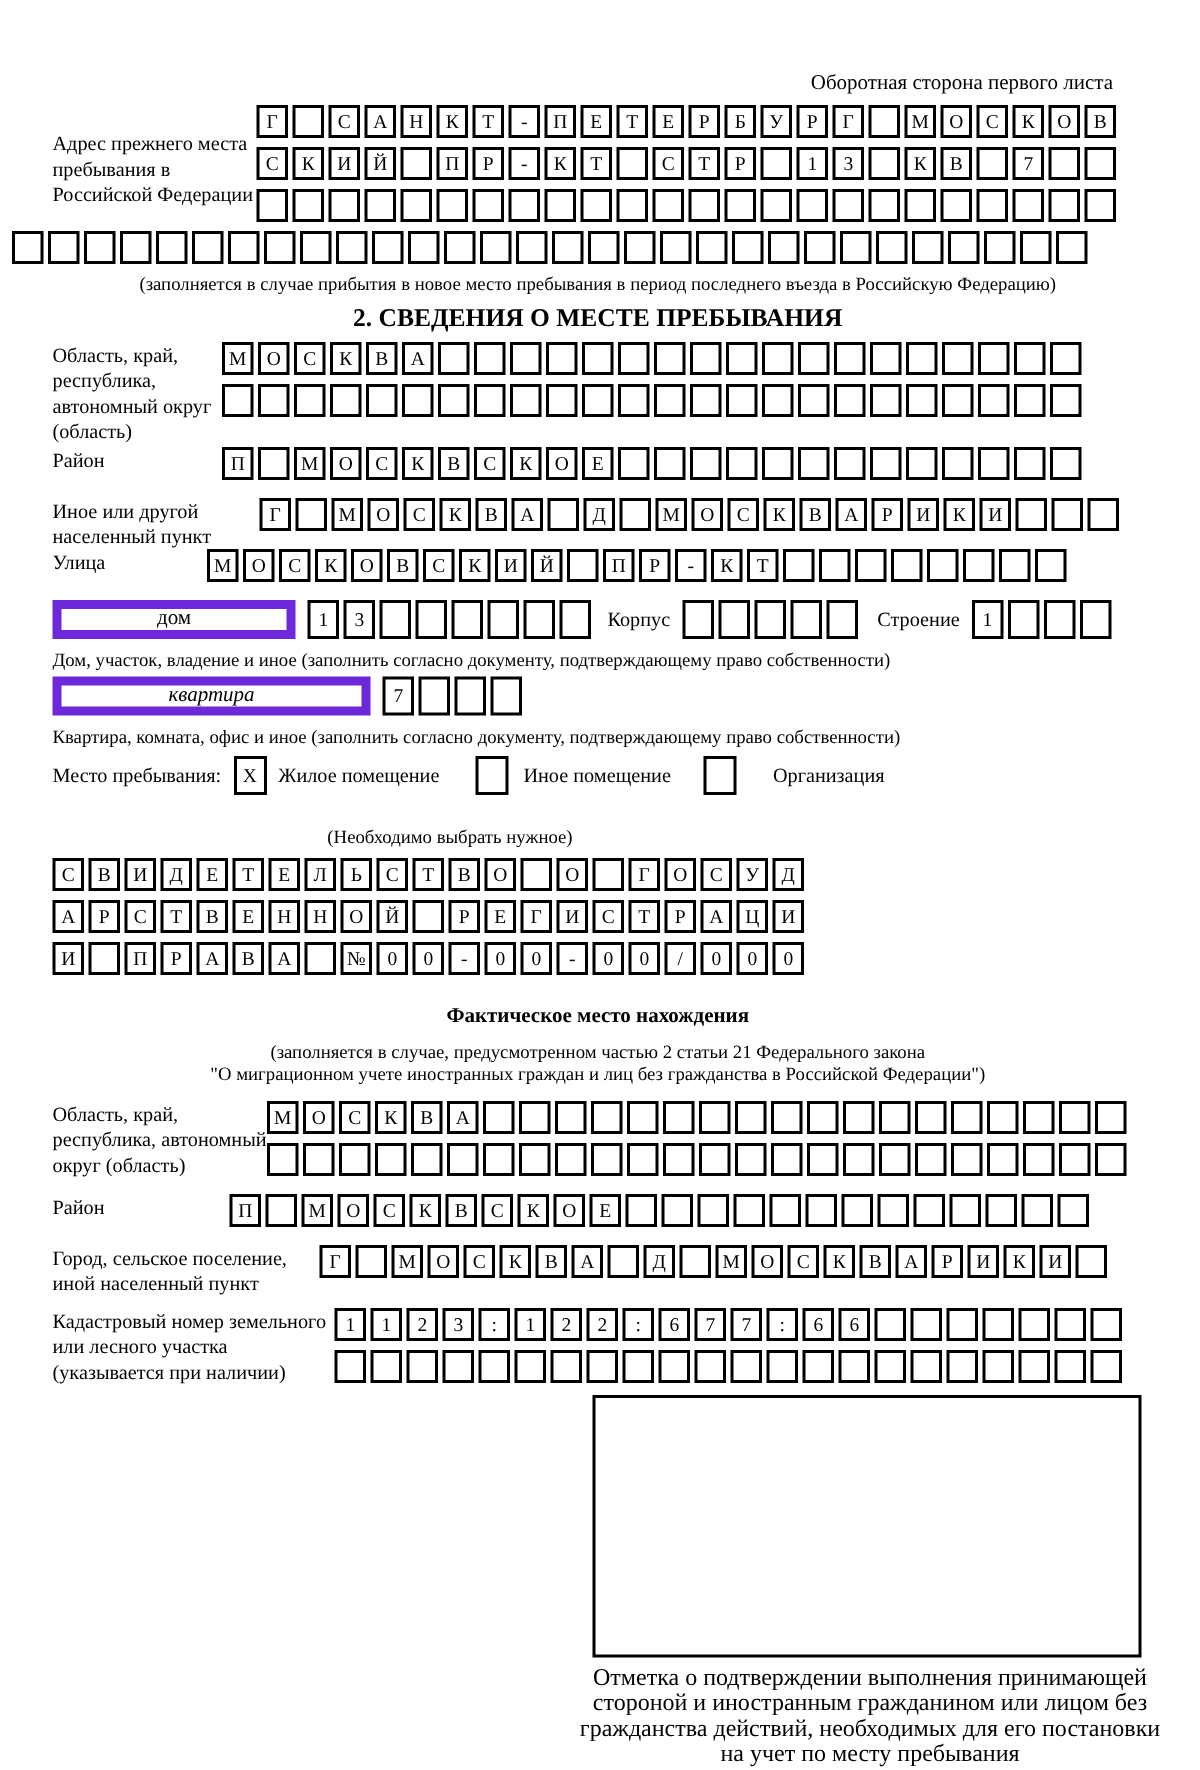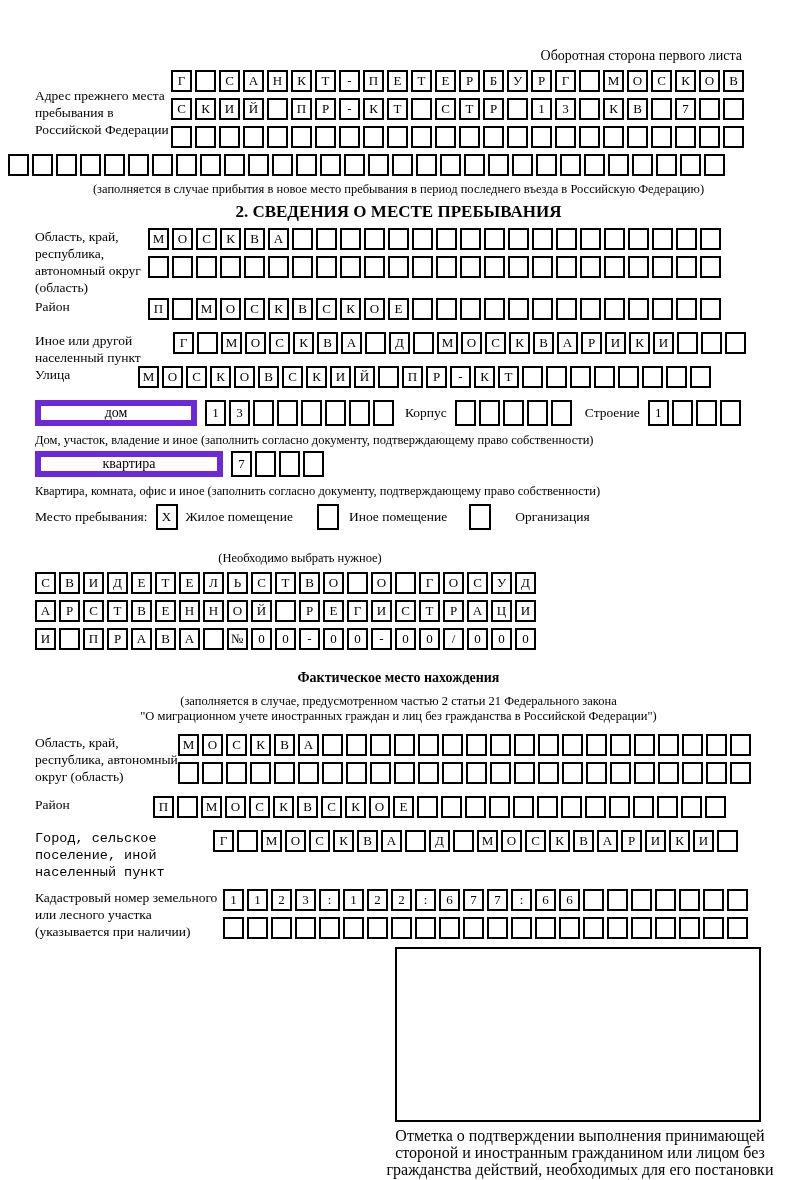--- a/index.html
+++ b/index.html
@@ -22,21 +22,21 @@
     display:inline-flex;align-items:center;justify-content:center;
     font-size:13px;
   }
   .cells.lg .cell{height:26px;}
   .wide-box{
     box-sizing:border-box;border:6px solid #6d28d9;height:26px;
     display:flex;align-items:center;justify-content:center;
     font-size:14px;flex:none;
   }
   .w136{width:136px;} .w113{width:113px;} .w138{width:138px;} .w103{width:103px;}
-  .w243{width:243px;} .w143{width:143px;} .w118{width:118px;} .w178{width:178px;font-family:Liberation Mono, monospace;} .w188{width:188px;}
+  .w243{width:243px;} .w143{width:143px;} .w118{width:118px;} .w178{width:178px;} .w188{width:188px;}
   .center-note{text-align:center;font-size:12.5px;margin-top:6px;}
   .sec-title{text-align:center;font-weight:bold;font-size:17px;margin-top:5px;margin-bottom:6px;}
   .sub-title{text-align:center;font-weight:bold;font-size:14px;margin-top:14px;}
   .sub-note{text-align:center;font-size:12.5px;line-height:15px;}
   .cap{font-size:12.5px;margin:1px 0 3px 0;}
   .inline-lbl{font-size:13.5px;line-height:26px;flex:none;}
   .chk{
     flex:none;box-sizing:border-box;width:22px;height:26px;border:2px solid #000;
     display:inline-flex;align-items:center;justify-content:center;font-size:13px;
   }
@@ -361,21 +361,21 @@
   <div class="cells lg">
       <span class="cell">1</span>
       <span class="cell"></span>
       <span class="cell"></span>
       <span class="cell"></span>
     </div>
 </div>
 <div class="cap">Дом, участок, владение и иное (заполнить согласно документу, подтверждающему право собственности)</div>
 
 <div class="frow mt2">
-  <div class="wide-box" style="width:188px;">квартира</div>
+  <div class="wide-box" style="width:212px;font-style:italic;">квартира</div>
   <div class="gap8"></div>
   <div class="cells lg">
       <span class="cell">7</span>
       <span class="cell"></span>
       <span class="cell"></span>
       <span class="cell"></span>
     </div>
 </div>
 <div class="cap">Квартира, комната, офис и иное (заполнить согласно документу, подтверждающему право собственности)</div>
 

